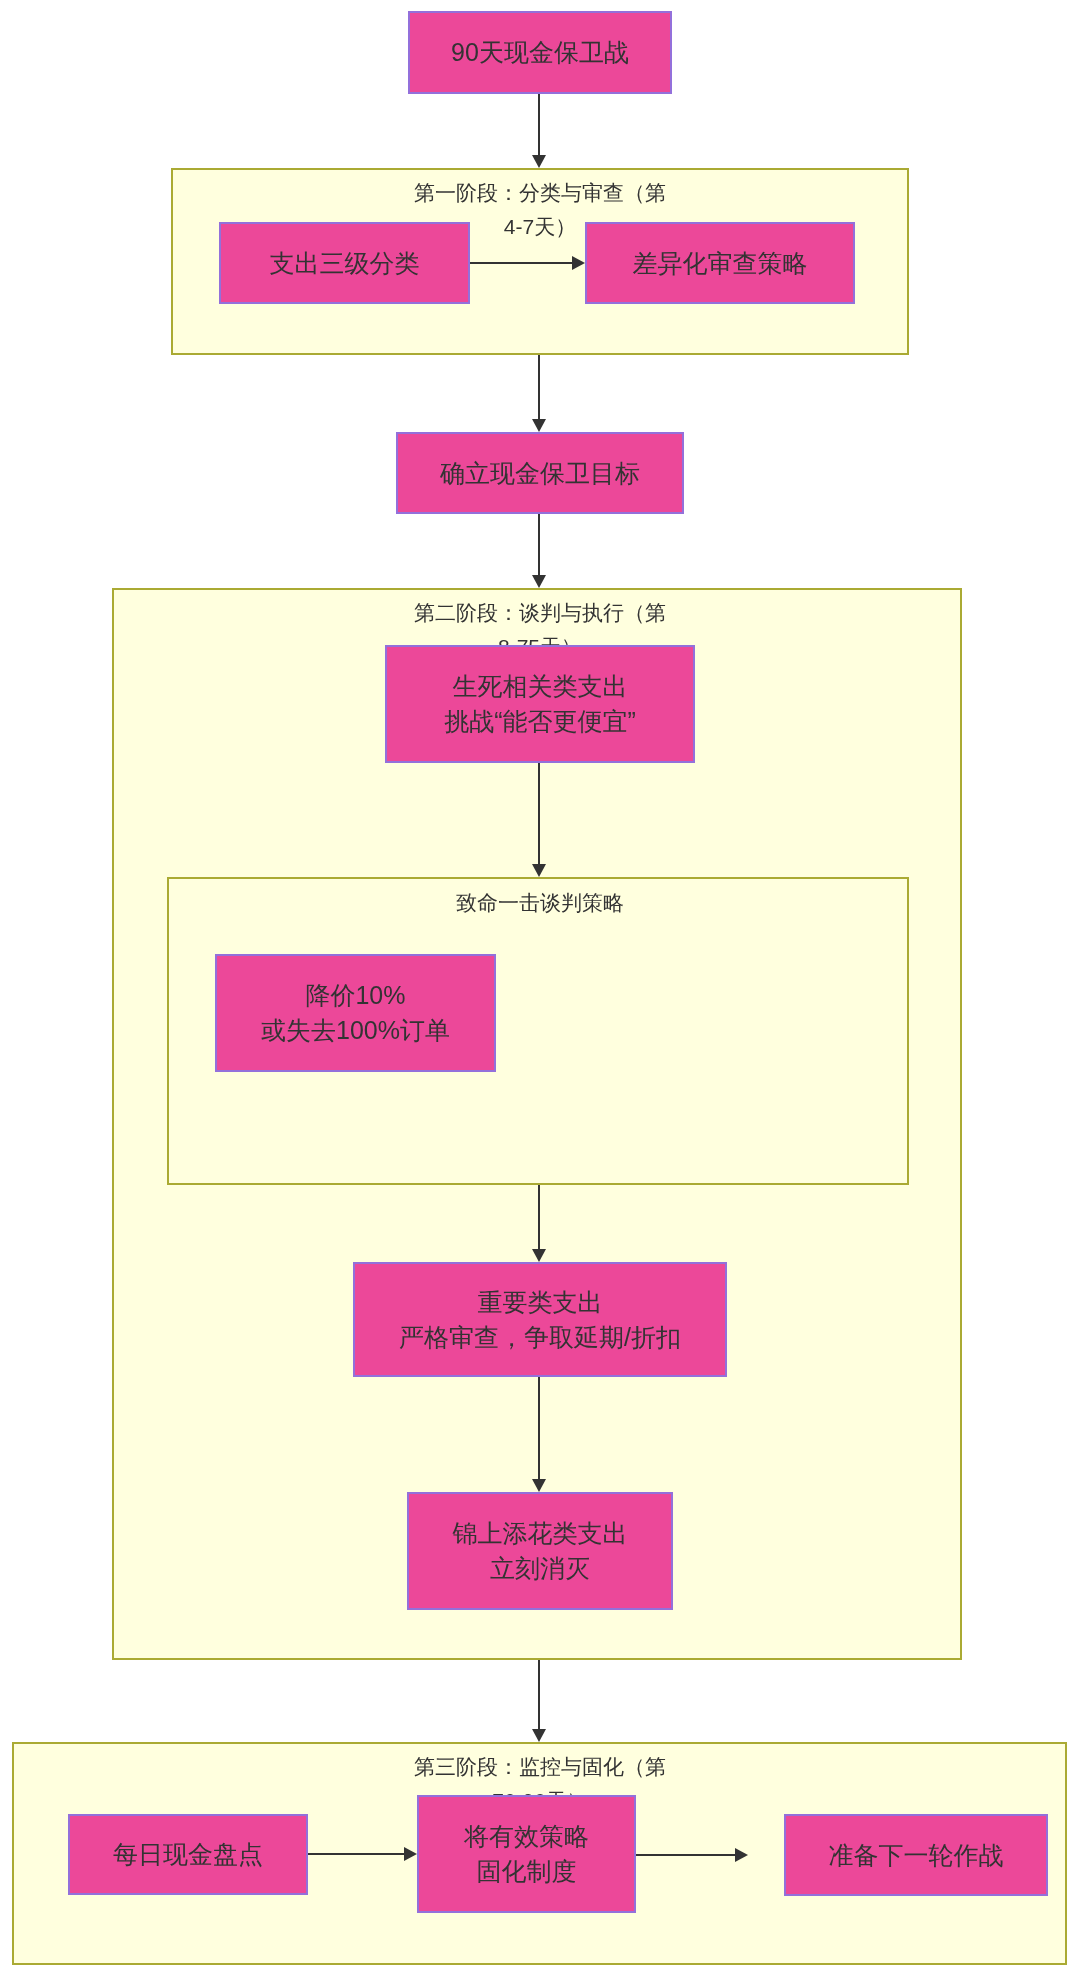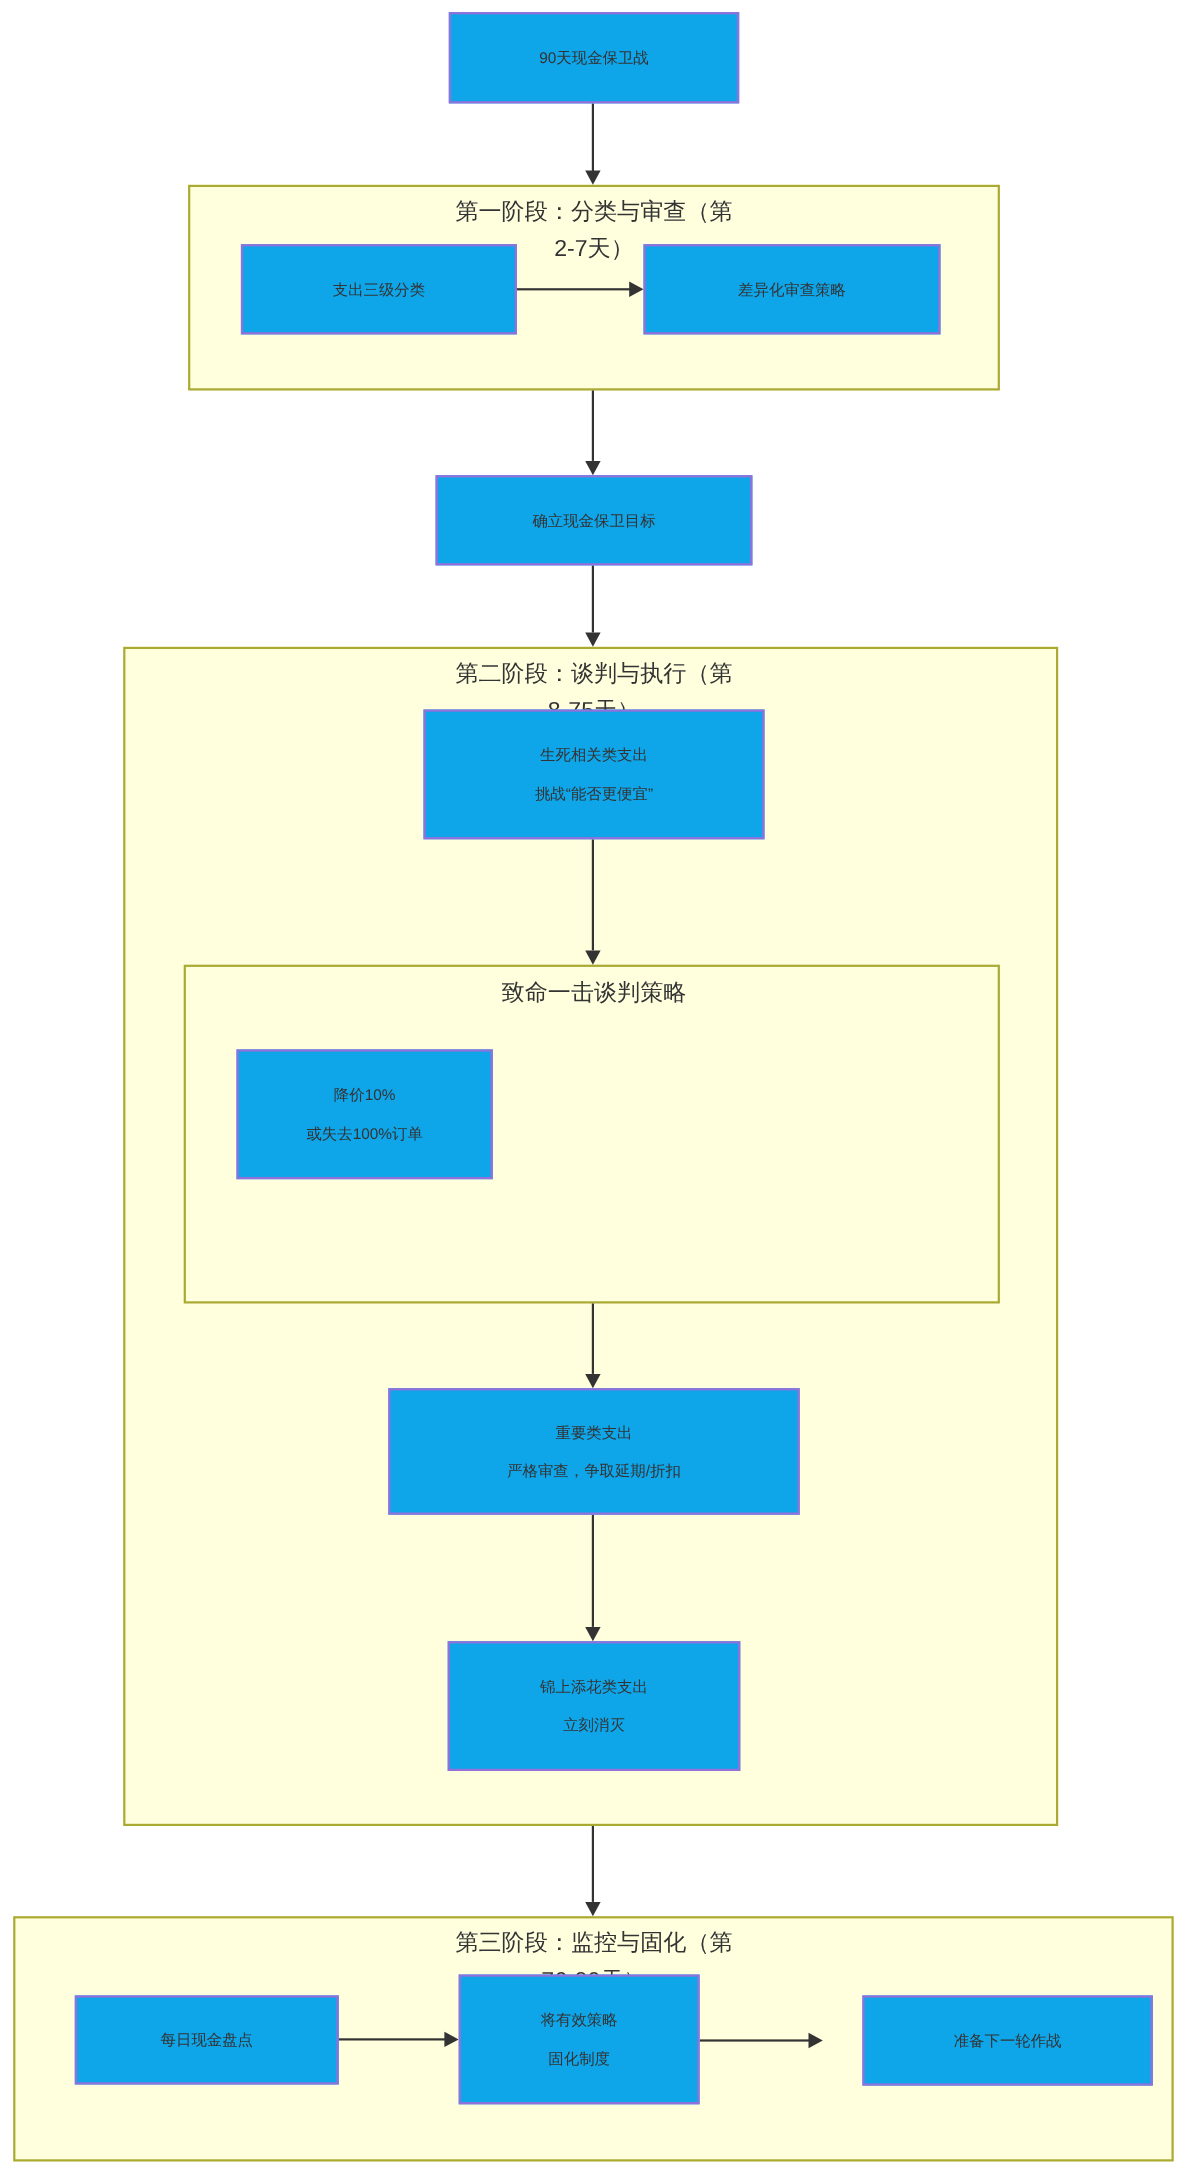--- a/index.html
+++ b/index.html
@@ -21,24 +21,24 @@
     width: 500px;
     left: 290px;
     text-align: center;
     color: #333333;
     font-size: 21px;
     line-height: 34px;
     white-space: pre-line;
   }
   .node {
     position: absolute;
-    background: #0ea5e9;
+    background: #ec4899;
     border: 2px solid #9370DB;
     color: #333333;
-    font-size: 14px;
+    font-size: 25px;
     line-height: 35px;
     display: flex;
     align-items: center;
     justify-content: center;
     text-align: center;
     white-space: pre-line;
   }
   .edge-v { position: absolute; width: 2px; background: #333333; }
   .edge-h { position: absolute; height: 2px; background: #333333; }
   .head-down {
@@ -58,21 +58,21 @@
 <body>
 
 <div class="canvas">
 
   <div class="cluster" style="left:171px; top:168px; width:738px; height:187px;"></div>
   <div class="cluster" style="left:112px; top:588px; width:850px; height:1072px;"></div>
   <div class="cluster" style="left:167px; top:877px; width:742px; height:308px;"></div>
   <div class="cluster" style="left:12px; top:1742px; width:1055px; height:223px;"></div>
 
   <div class="cluster-title" style="top:176px;">第一阶段：分类与审查（第
-2-7天）</div>
+4-7天）</div>
   <div class="cluster-title" style="top:886px;">致命一击谈判策略</div>
   <div class="cluster-title" style="top:596px;">第二阶段：谈判与执行（第
 8-75天）</div>
   <div class="cluster-title" style="top:1750px;">第三阶段：监控与固化（第
 76-90天）</div>
 
   <div class="edge-v" style="left:538px; top:94px; height:62px;"></div>
   <div class="head-down" style="left:532px; top:155px;"></div>
 
   <div class="edge-h" style="left:470px; top:262px; width:103px;"></div>
@@ -106,21 +106,21 @@
 
   <div class="node" style="left:219px; top:222px; width:251px; height:82px;">支出三级分类</div>
 
   <div class="node" style="left:585px; top:222px; width:270px; height:82px;">差异化审查策略</div>
 
   <div class="node" style="left:396px; top:432px; width:288px; height:82px;">确立现金保卫目标</div>
 
   <div class="node" style="left:385px; top:645px; width:310px; height:118px;">生死相关类支出
 挑战“能否更便宜”</div>
 
-  <div class="node" style="left:215px; top:954px; width:233px; height:118px;">降价10%
+  <div class="node" style="left:215px; top:954px; width:281px; height:118px;">降价10%
 或失去100%订单</div>
 
 
   <div class="node" style="left:407px; top:1492px; width:266px; height:118px;">锦上添花类支出
 立刻消灭</div>
 
   <div class="node" style="left:353px; top:1262px; width:374px; height:115px;">重要类支出
 严格审查，争取延期/折扣</div>
 
   <div class="node" style="left:68px; top:1814px; width:240px; height:81px;">每日现金盘点</div>

